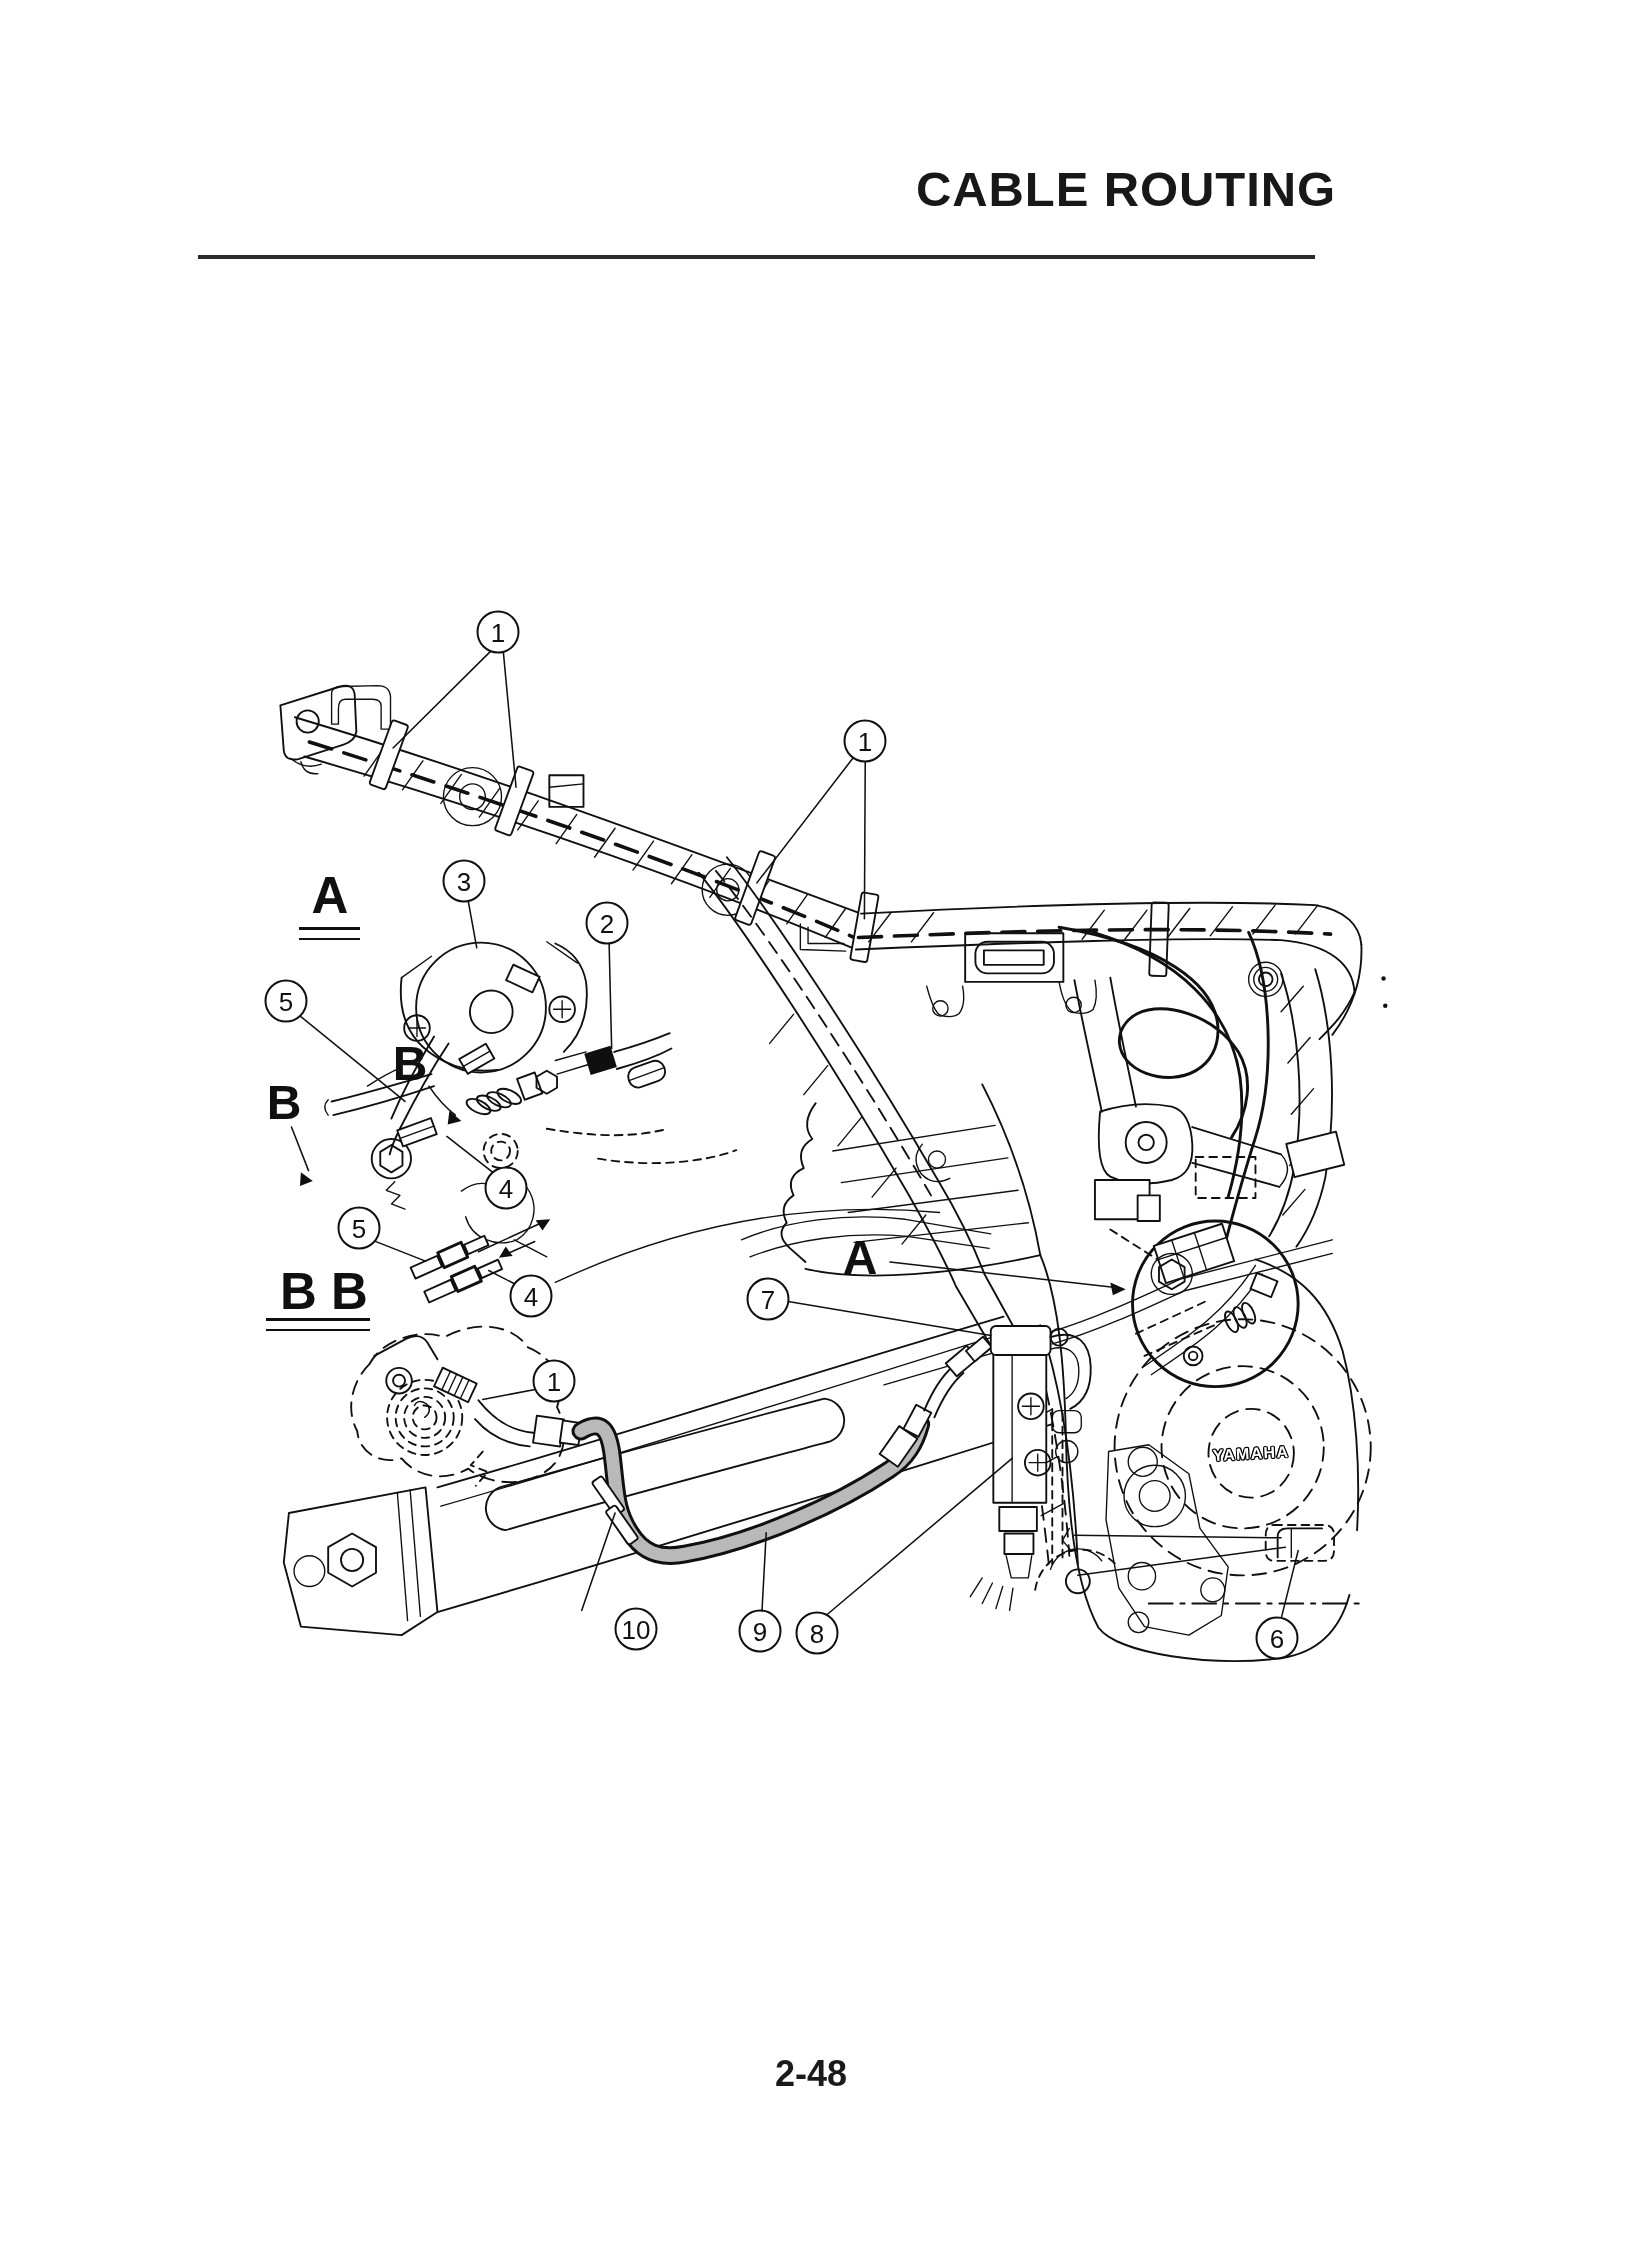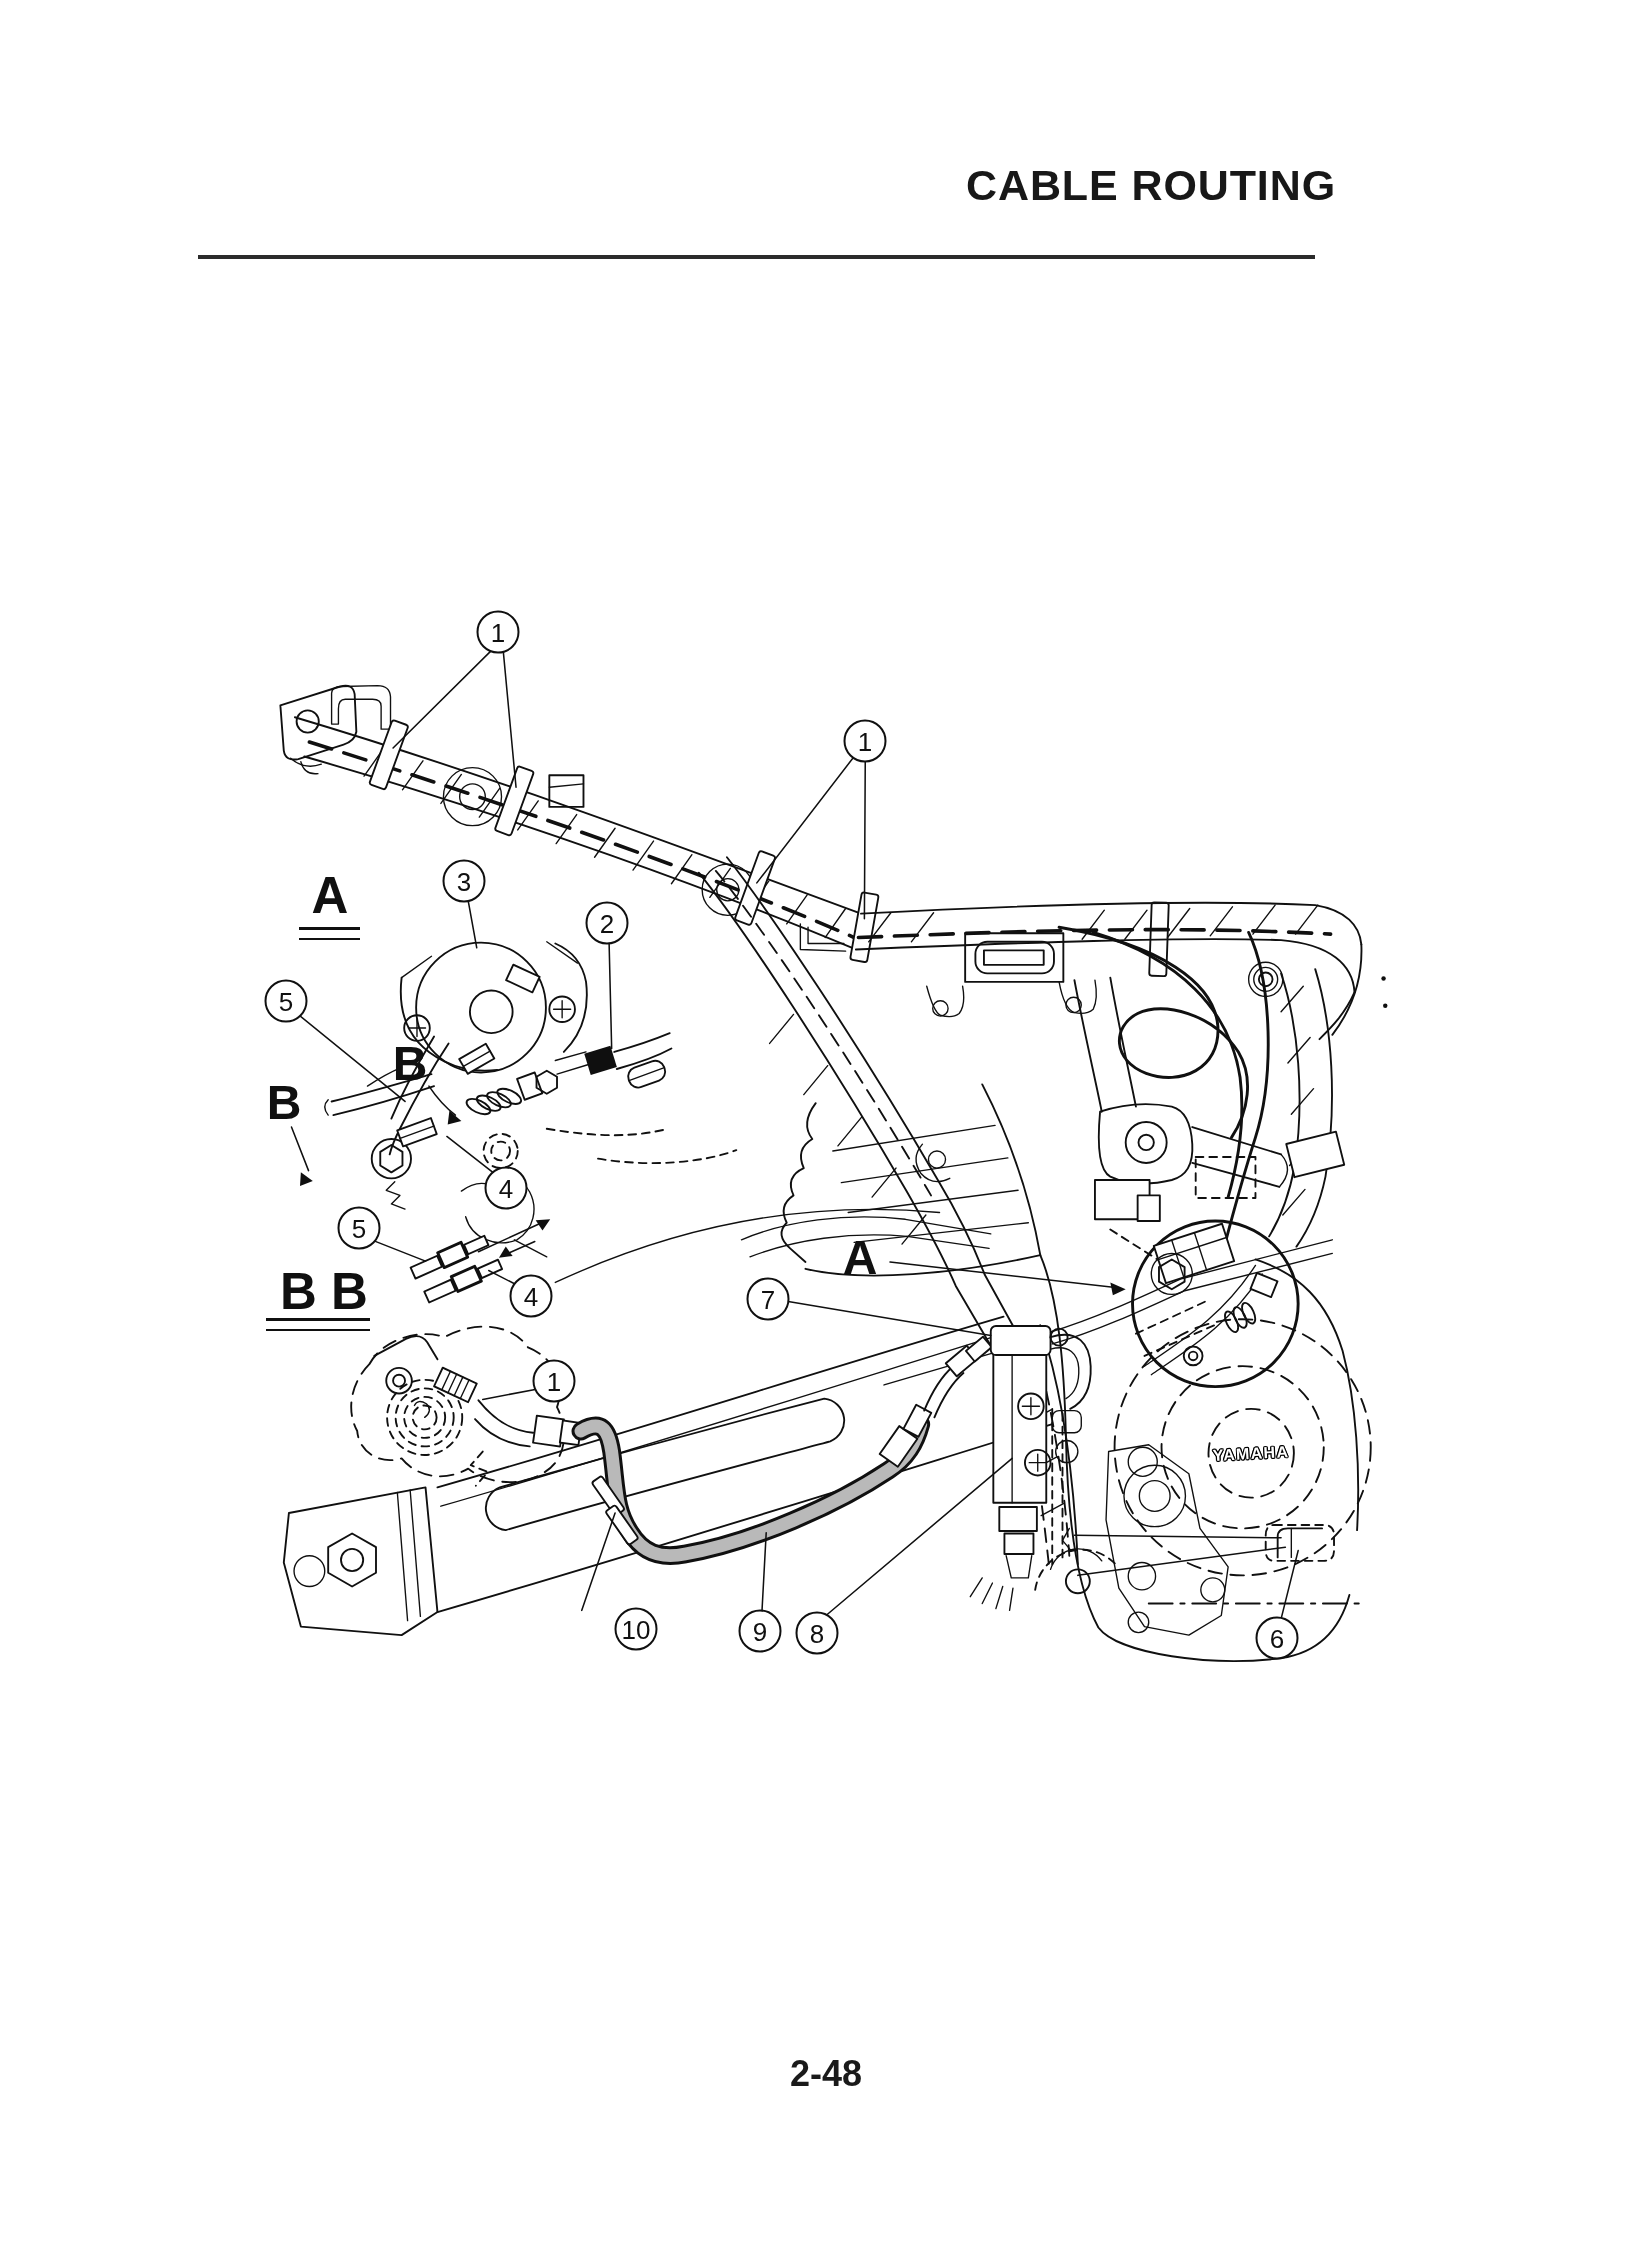--- a/index.html
+++ b/index.html
@@ -2,28 +2,28 @@
 <html style="font-size:13.7px"><head>
 <meta charset="utf-8">
 <style>
   html,body{margin:0;padding:0;background:#e8e8e8;}
   .page{
     position:relative;width:1640px;height:2261px;background:#ffffff;
     font-family:"Liberation Sans", sans-serif;color:#111;overflow:hidden;
   }
   .page-title{
     position:absolute;top:161px;right:304px;
-    font-size:43px;font-weight:bold;letter-spacing:0.9px;color:#181818;
+    font-size:49px;font-weight:bold;letter-spacing:0.9px;color:#181818;
     white-space:nowrap;
   }
   .header-rule{
     position:absolute;left:198px;top:255px;width:1117px;height:4.3px;background:#2b2b2b;
   }
   .page-number{
-    position:absolute;top:2053px;left:775px;width:102px;text-align:center;
+    position:absolute;top:2053px;left:775px;width:102px;
     font-size:36px;font-weight:bold;color:#1a1a1a;
   }
   svg.art{position:absolute;left:0;top:0;}
   svg.art path,svg.art rect,svg.art circle,svg.art ellipse,svg.art line,svg.art polyline,svg.art polygon{
     stroke:#101010;fill:none;stroke-width:2.2;stroke-linecap:round;stroke-linejoin:round;
   }
   svg.art .thick{stroke-width:3.4;}
   svg.art .thin{stroke-width:1.6;}
   svg.art .leader{stroke-width:1.8;}
   svg.art .wfill{fill:#ffffff;}

